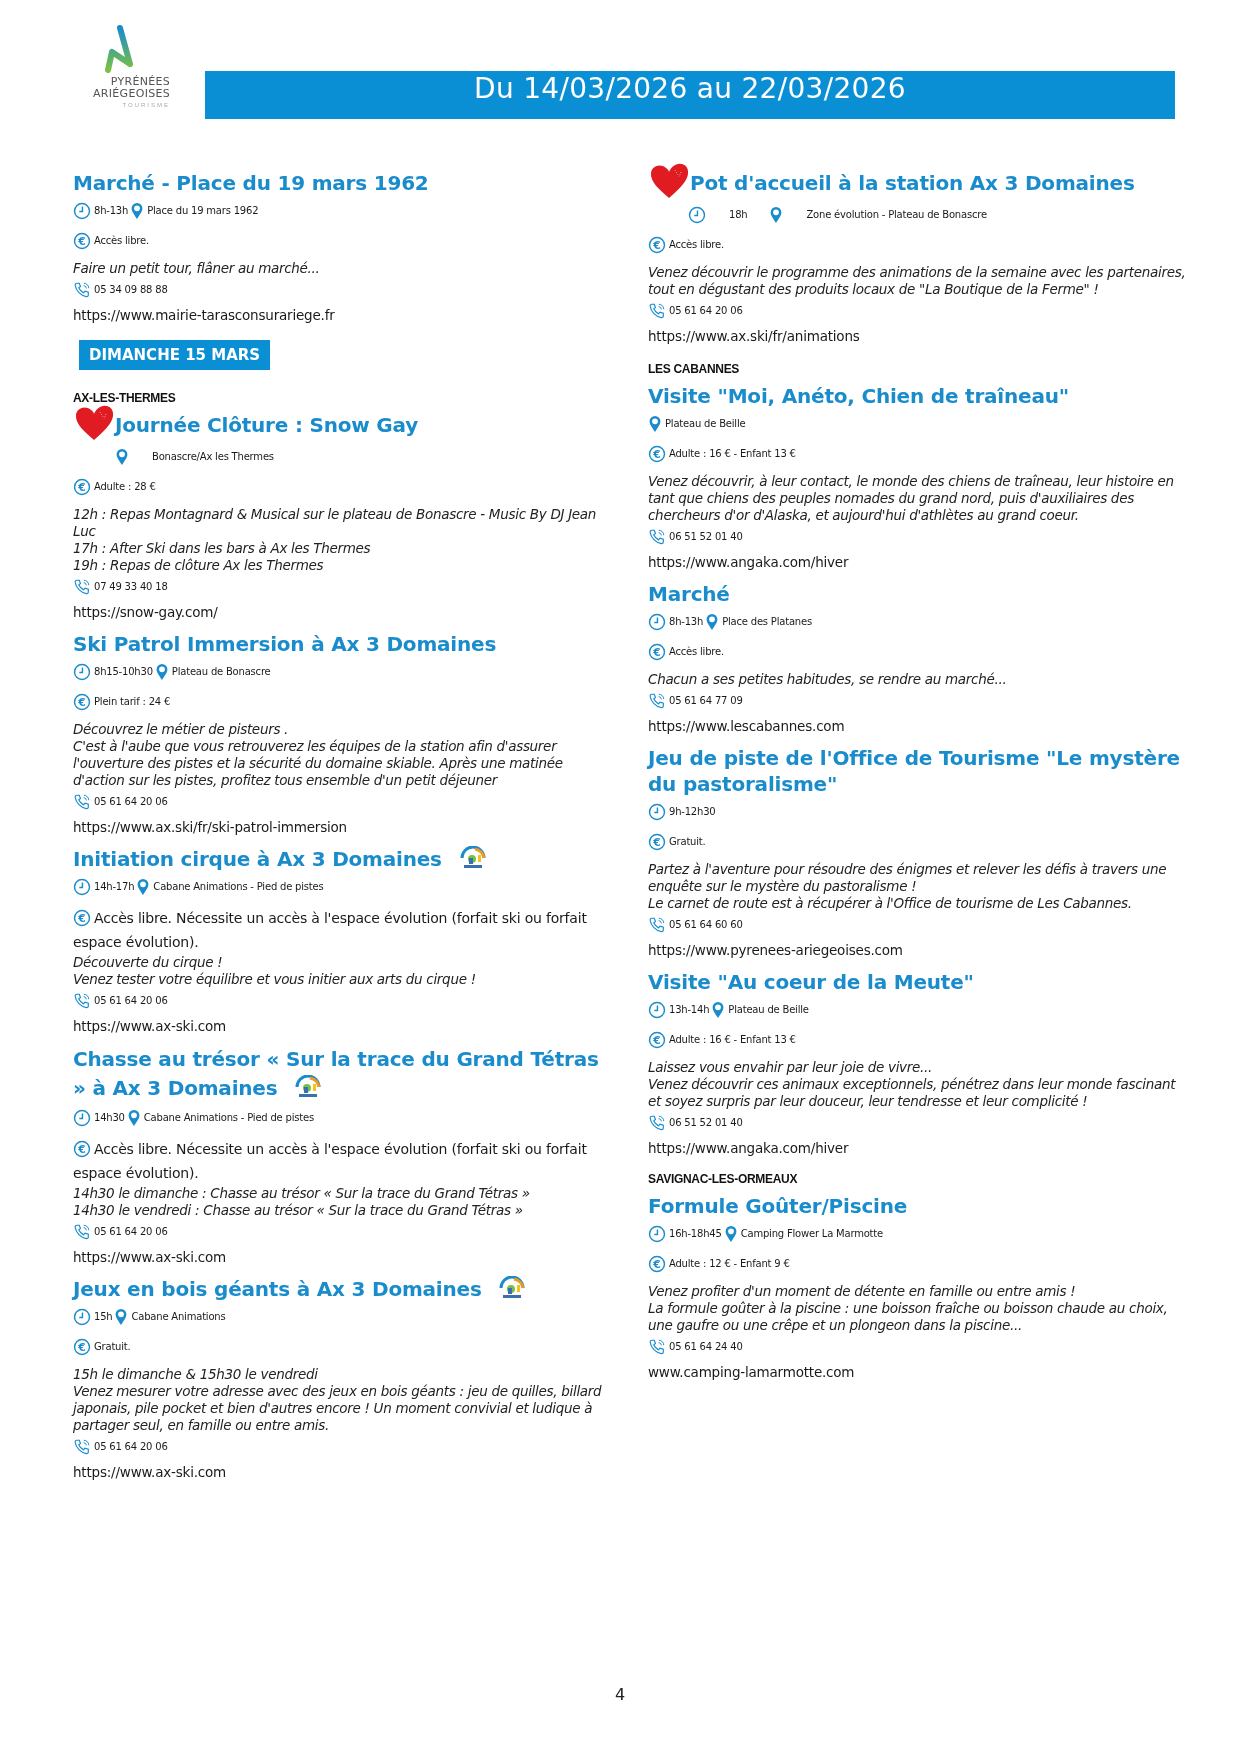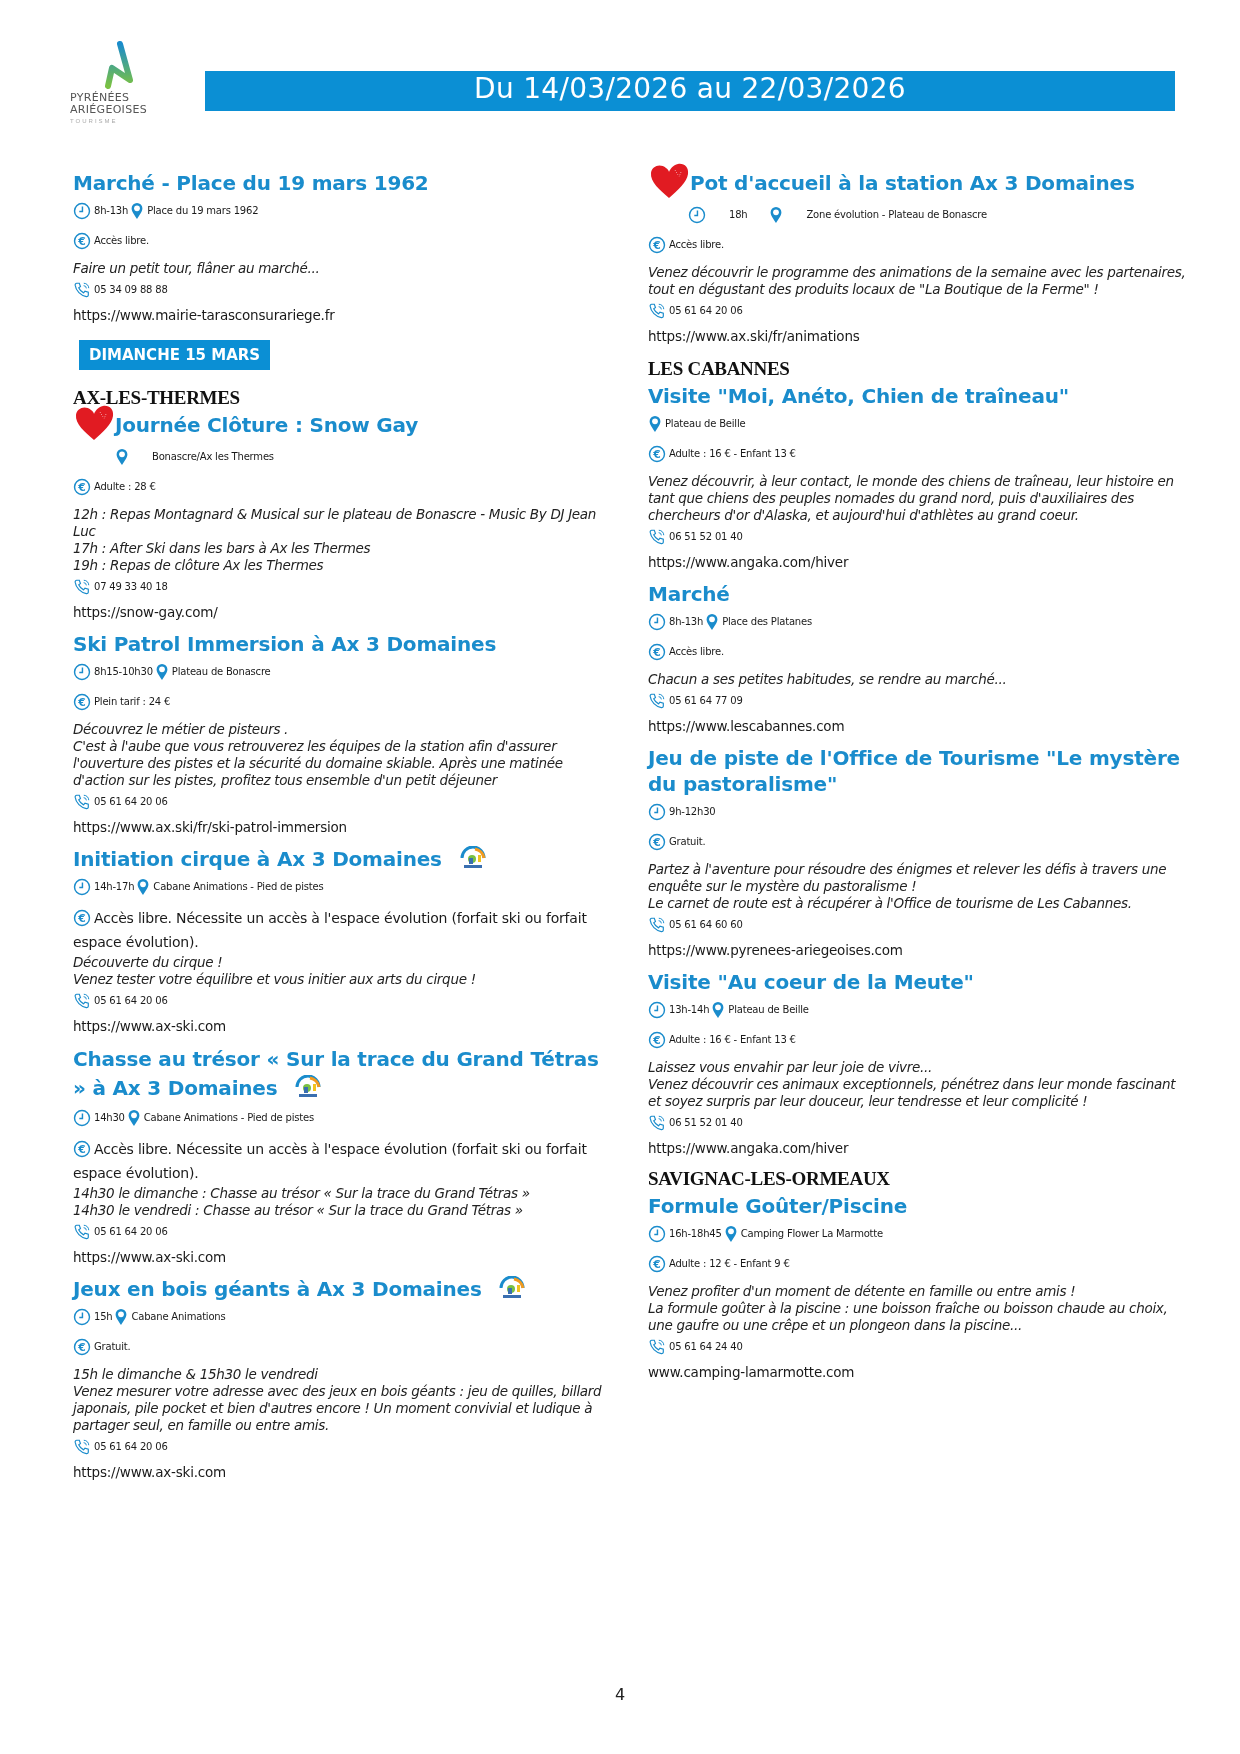--- a/index.html
+++ b/index.html
@@ -1,45 +1,45 @@
 <!DOCTYPE html>
 <html><head>
 <meta charset="utf-8">
 <style>
   * { box-sizing: border-box; margin: 0; padding: 0; }
   html, body { width: 1240px; height: 1754px; background: #ffffff; }
   body { position: relative; font-family: "Liberation Sans", "DejaVu Sans", sans-serif; color: #1a1a1a; overflow: hidden; }
 
-  .logo { position: absolute; left: 70px; top: 40px; width: 100px; height: 100px; text-align: left; }
+  .logo { position: absolute; left: 70px; top: 24px; width: 100px; height: 100px; text-align: right; }
   .logo svg { display: block; margin: 0 auto; }
   .logo .l1, .logo .l2 { font-family: "DejaVu Sans", sans-serif; font-size: 11px; color: #555; line-height: 12px; letter-spacing: 0.3px; }
   .logo .l3 { font-size: 6px; color: #aaa; letter-spacing: 2px; margin-top: 2px; }
 
-  .date-bar { position: absolute; left: 205px; top: 71px; width: 970px; height: 40px; background: #0b8fd4; color: #fff; font-size: 28px; line-height: 36px; text-align: center; font-family: "DejaVu Sans", sans-serif; letter-spacing: 0.3px; }
+  .date-bar { position: absolute; left: 205px; top: 71px; width: 970px; height: 48px; background: #0b8fd4; color: #fff; font-size: 28px; line-height: 36px; text-align: center; font-family: "DejaVu Sans", sans-serif; letter-spacing: 0.3px; }
 
   .col { position: absolute; top: 170px; width: 540px; }
   .col.left { left: 73px; }
   .col.right { left: 648px; }
 
   .ev-title { color: #1a8ccc; font-weight: bold; font-size: 20px; line-height: 26px; font-family: "DejaVu Sans", sans-serif; letter-spacing: -0.2px; }
   .ev-title .inline-icon { display: inline-block; vertical-align: -4px; margin-left: 10px; }
   .row { display: flex; align-items: center; font-size: 10px; line-height: 18px; margin-top: 6px; font-family: "DejaVu Sans", sans-serif; letter-spacing: -0.2px; }
   .row .ico { width: 18px; height: 18px; flex: 0 0 18px; margin-right: 3px; }
   .row .ico.pin { width: 14px; flex: 0 0 14px; margin-left: 2px; }
   .price { margin-top: 12px; }
   .desc { font-style: italic; font-size: 13.5px; line-height: 17px; margin-top: 10px; font-family: "DejaVu Sans", sans-serif; letter-spacing: -0.3px; color: #222; }
   .desc .ln { display: block; }
   .phone { margin-top: 4px; }
   .url { font-size: 13.5px; line-height: 17px; margin-top: 8px; font-family: "DejaVu Sans", sans-serif; letter-spacing: -0.2px; }
   .event { margin-bottom: 10px; }
   .price-wrap { font-size: 14px; line-height: 24px; margin-top: 10px; font-family: "DejaVu Sans", sans-serif; letter-spacing: -0.2px; }
   .price-wrap .ico { display: inline-block; width: 18px; height: 18px; vertical-align: -4px; margin-right: 3px; }
 
   .day-banner { display: inline-block; background: #0b8fd4; color: #fff; font-weight: bold; font-size: 15px; line-height: 30px; padding: 0 10px; margin: 6px 0 12px 6px; font-family: "DejaVu Sans", sans-serif; }
-  .city { font-weight: bold; font-size: 19px; line-height: 24px; color: #111; margin: 4px 0 2px 0; font-family: Liberation Serif, serif; letter-spacing: -0.3px; }
+  .city { font-weight: bold; font-size: 12px; line-height: 24px; color: #111; margin: 4px 0 2px 0; font-family: Liberation Sans, sans-serif; letter-spacing: -0.3px; }
 
   .heart-title { display: flex; }
   .heart-title .heart { width: 42px; height: 38px; flex: 0 0 42px; margin-right: 0; margin-top: -8px; }
   .indent { padding-left: 40px; gap: 20px; }
 
   .page-num { position: absolute; left: 0; width: 1240px; top: 1685px; text-align: center; font-size: 16px; font-family: "DejaVu Sans", sans-serif; color: #222; }
 </style>
 </head>
 <body>
 

